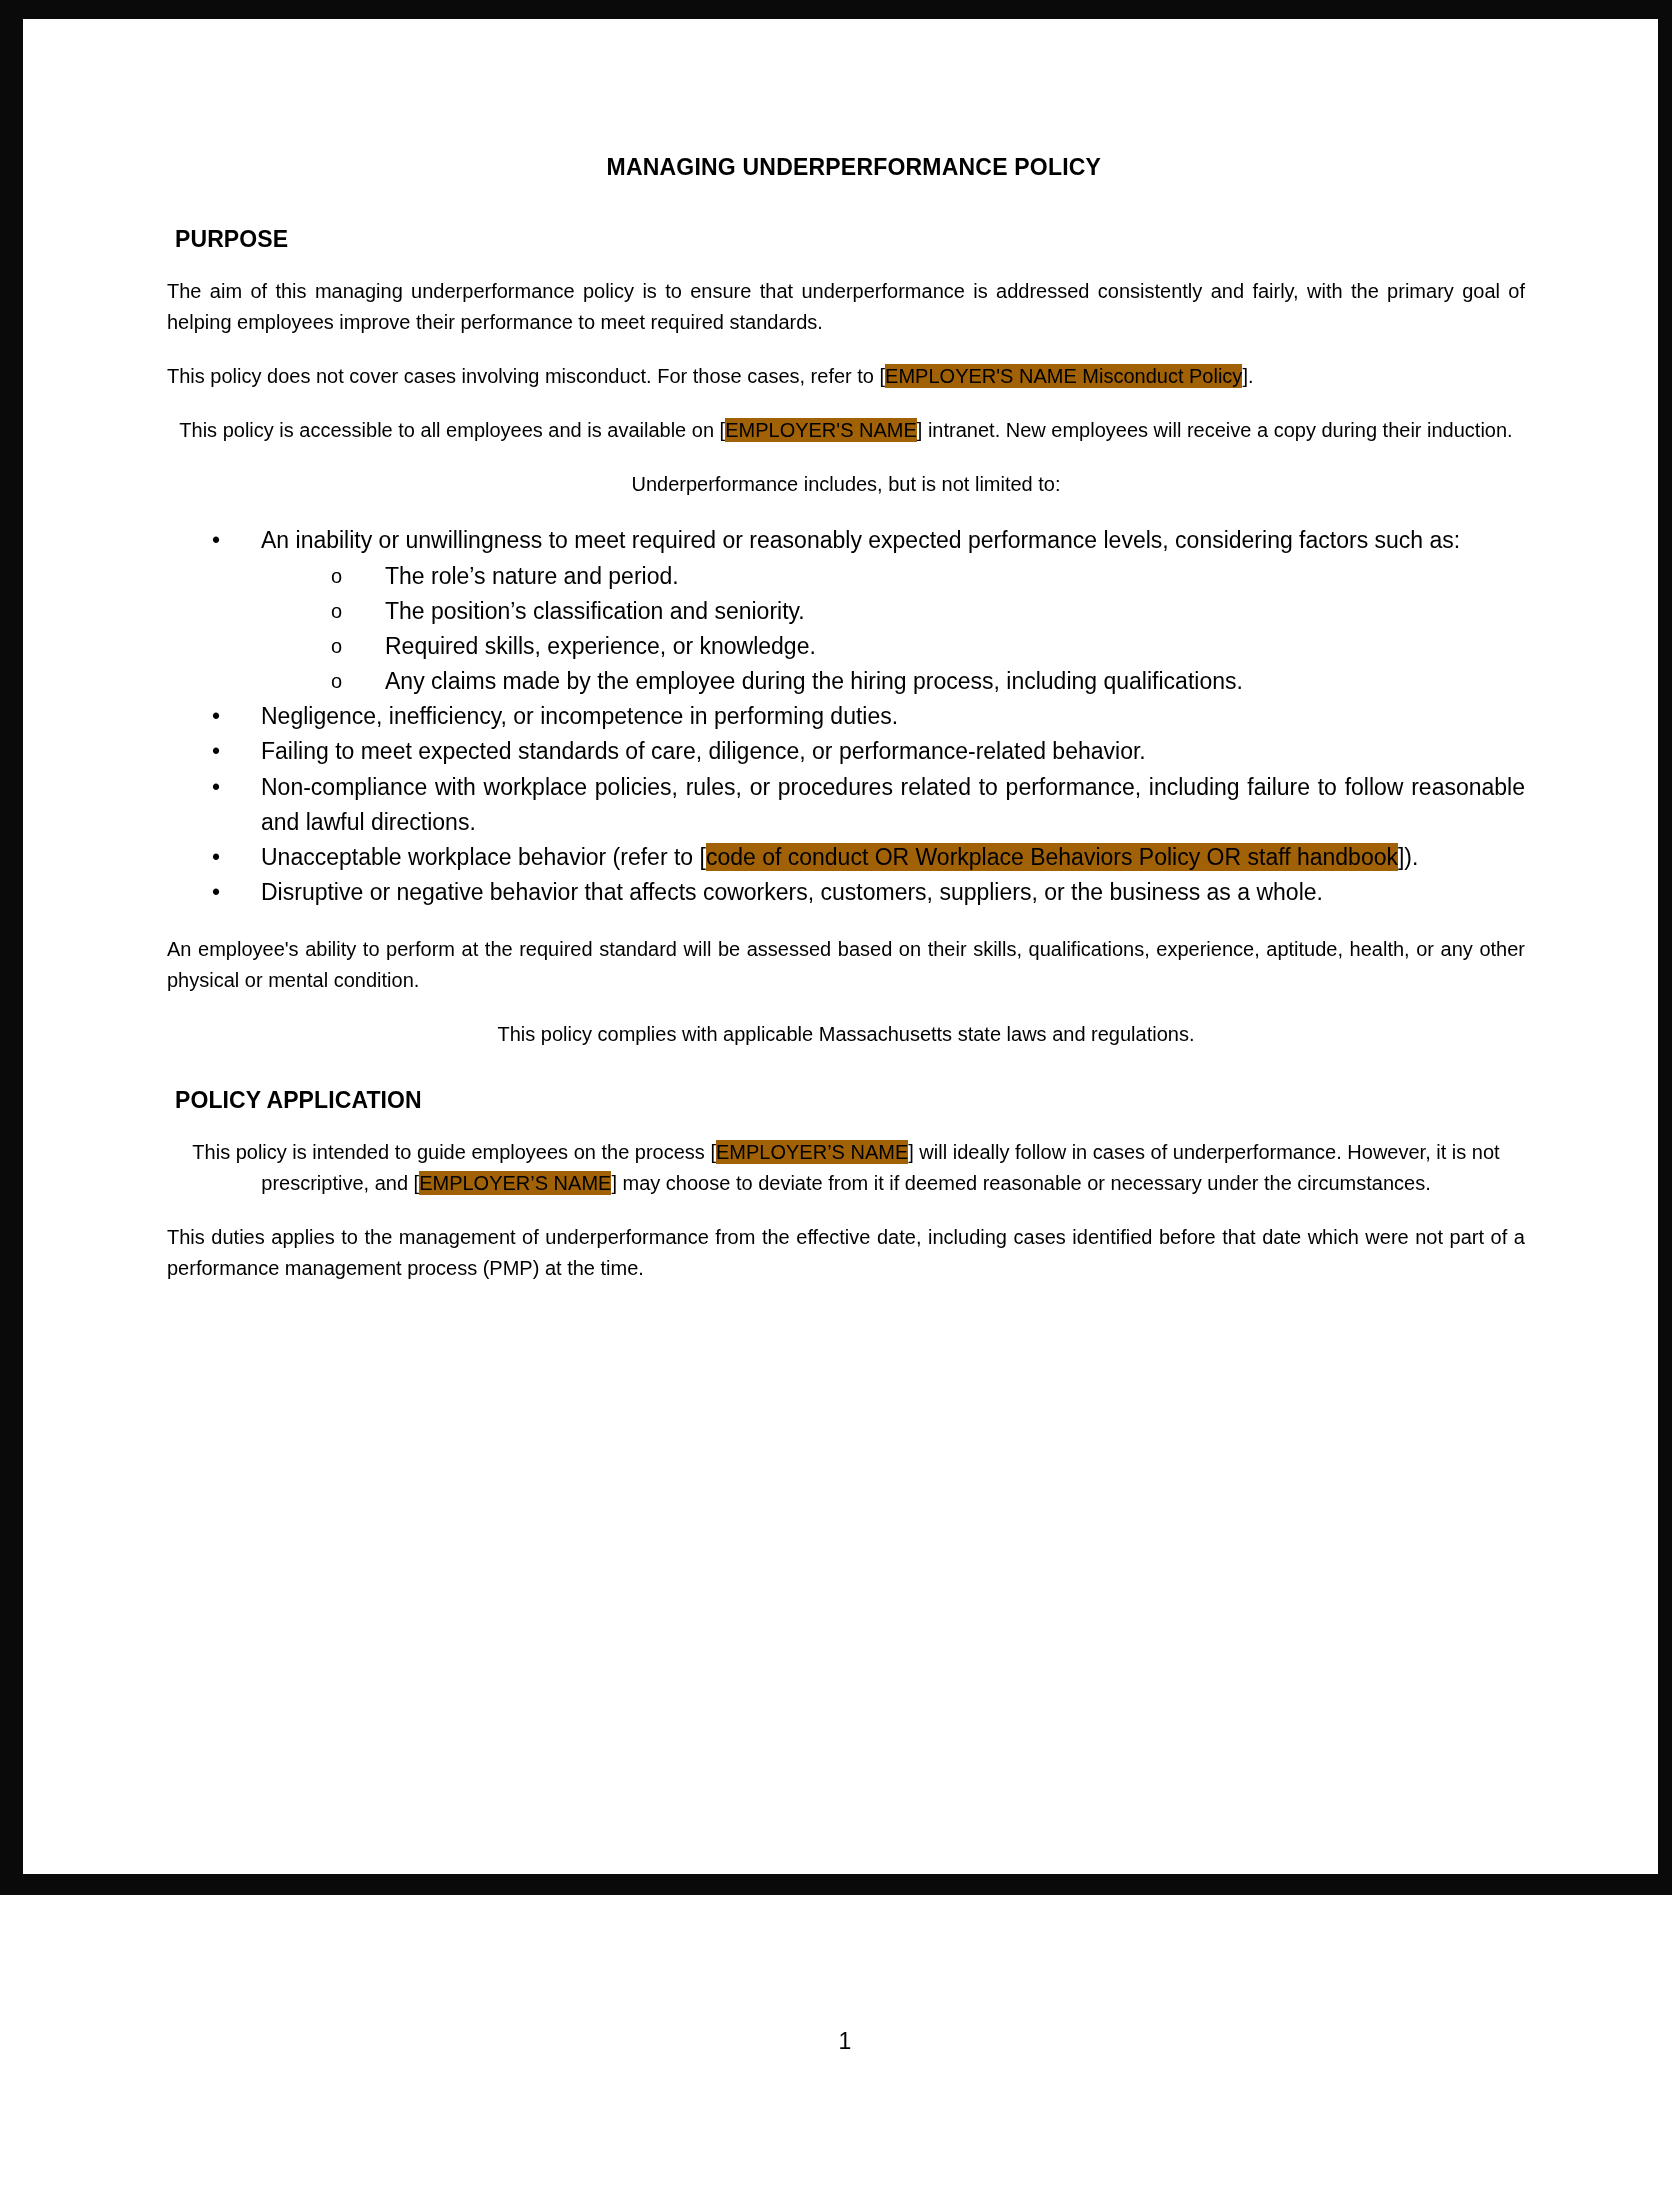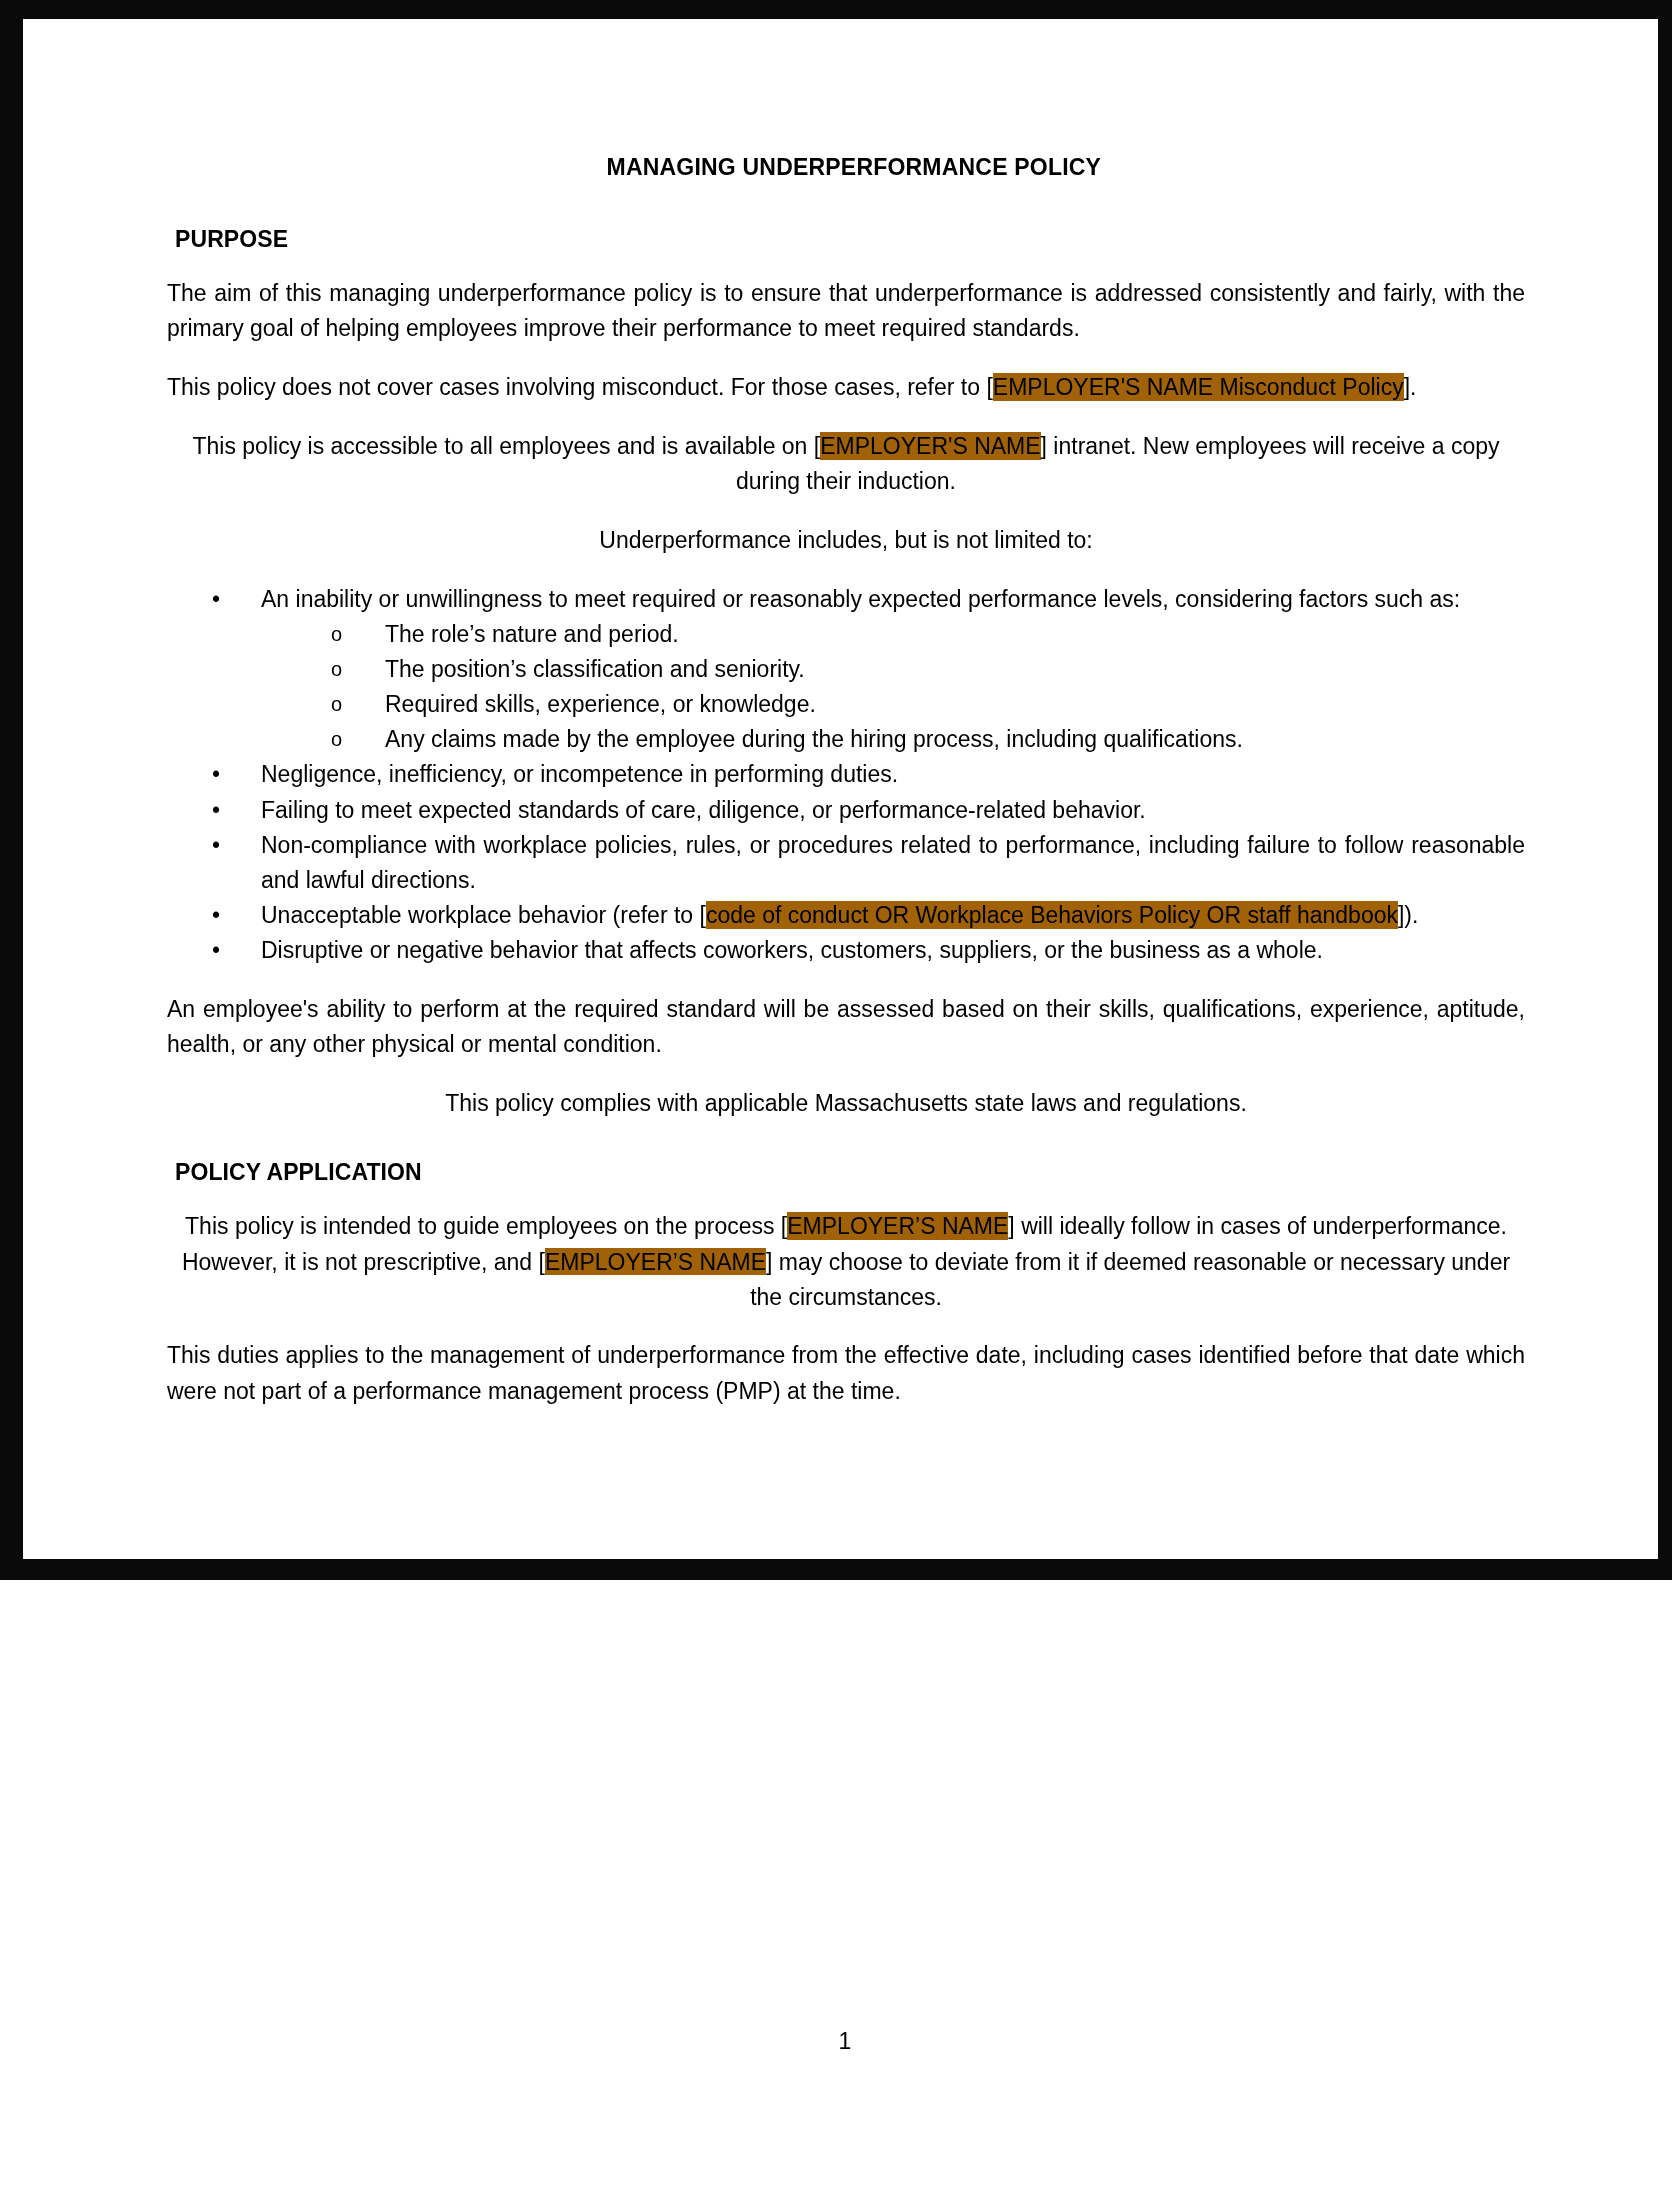--- a/index.html
+++ b/index.html
@@ -15,21 +15,21 @@
     color: #000000;
     overflow: hidden;
   }
 
   
   .page-frame {
     position: absolute;
     left: 0;
     top: 0;
     width: 1673px;
-    height: 1580px;
+    height: 1895px;
     box-sizing: border-box;
     border-top: 19px solid #0a0a0a;
     border-bottom: 21px solid #0a0a0a;
     border-left: 23px solid #0a0a0a;
     border-right: 15.7px solid #0a0a0a;
     background: #ffffff;
   }
 
   .page-sheet {
     position: absolute;
@@ -58,21 +58,21 @@
   }
 
   .section-heading {
     font-weight: bold;
     font-size: 23px;
     letter-spacing: 0.1px;
     margin: 0 0 23px 8px;
   }
 
   p.para {
-    font-size: 23px;
+    font-size: 20px;
     line-height: 1.53;
     margin: 0 0 23.6px 0;
     text-align: justify;
     text-justify: inter-word;
     -webkit-hyphens: none;
     hyphens: none;
   }
   p.para.nojust {
     text-align: center;
   }

